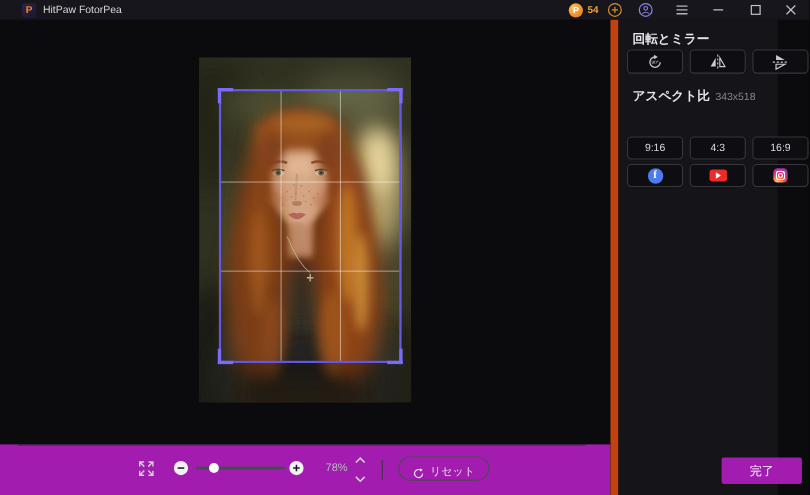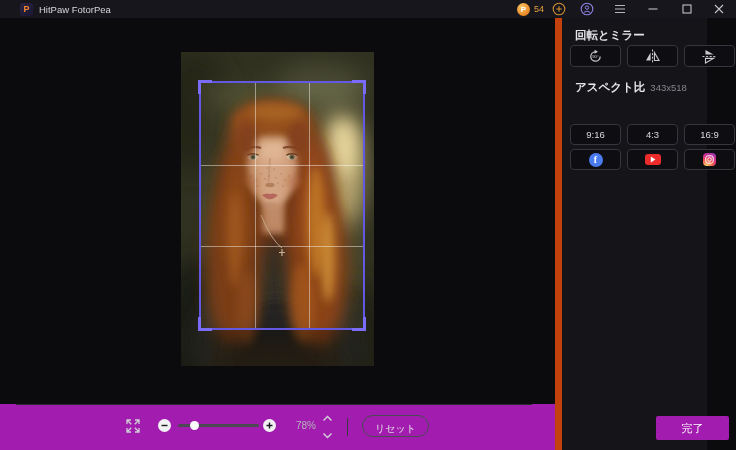--- a/index.html
+++ b/index.html
@@ -14,21 +14,21 @@
   .app-logo { width:13px; height:13px; border-radius:3px; background:linear-gradient(135deg,#2b2344,#1a1730);
               display:flex; align-items:center; justify-content:center; margin-right:6px; }
   .app-logo span { color:#f2862e; font-size:9px; font-weight:bold; line-height:1; }
   .app-title { color:#d6d6da; font-size:9.5px; }
   .tb-right { display:flex; align-items:center; padding-right:12px; }
   .coin-chip { display:flex; align-items:center; margin-right:8px; cursor:pointer; }
   .coin-icon { width:13px; height:13px; border-radius:50%;
                background:radial-gradient(circle at 35% 30%,#f8c563,#ef9430 55%,#d9701c);
                color:#fff; font-size:8px; font-weight:bold; display:flex; align-items:center;
                justify-content:center; margin-right:4px; }
-  .coin-count { color:#e8a33d; font-size:9px; font-weight:normal; }
+  .coin-count { color:#e8a33d; font-size:9px; font-weight:bold; }
   .tb-ico { display:flex; align-items:center; justify-content:center; cursor:pointer; }
   .tb-ico.add { margin-right:14px; }
   .tb-ico.account { margin-right:20px; }
   .tb-ico.menu { margin-right:22px; }
   .tb-ico.min { margin-right:24px; }
   .tb-ico.max { margin-right:22px; }
 
   
   .canvas { position:absolute; left:0; top:18px; width:555px; height:386px; background:#0b0a0d; }
   .photo { position:absolute; left:181px; top:34px; width:193px; height:314px; overflow:hidden; }
@@ -59,21 +59,21 @@
   .slider-handle { position:absolute; left:12px; top:-3px; width:9px; height:9px; border-radius:50%;
                    background:#fafafa; cursor:grab; }
   .zoom-percent { position:absolute; left:286px; top:16px; width:30px; text-align:right;
                   color:#b7b7bd; font-size:10px; }
   .stepper { position:absolute; left:320px; top:11px; width:14px; height:24px; display:flex;
              flex-direction:column; justify-content:space-between; }
   .stepper div { cursor:pointer; display:flex; justify-content:center; }
   .bb-vr { position:absolute; left:347px; top:14px; width:1px; height:18px; background:#3a3941; }
   .reset-btn { position:absolute; left:362px; top:11px; height:22px; padding:0 12px; border-radius:12px;
                border:1px solid #4b4a52; display:flex; align-items:flex-end; gap:5px; cursor:pointer;
-               color:#e2e2e6; font-size:10px; background:transparent;flex-direction:column; }
+               color:#e2e2e6; font-size:10px; background:transparent; }
 
   
   .panel { position:absolute; left:555px; top:18px; width:152px; height:432px; background:#151419;
            border-left:7px solid #c2410c; }
   .panel-title { position:absolute; left:13px; color:#e6e6ea; font-size:11.5px; font-weight:bold; }
   .pt-rotate { top:10px; }
   .pt-aspect { top:62px; }
   .pt-size { color:#85858c; font-size:9.5px; font-weight:normal; margin-left:5px; }
   .btn-row { position:absolute; left:8px; width:166px; display:flex; gap:6px; }
   .r-rotate { top:27px; }

